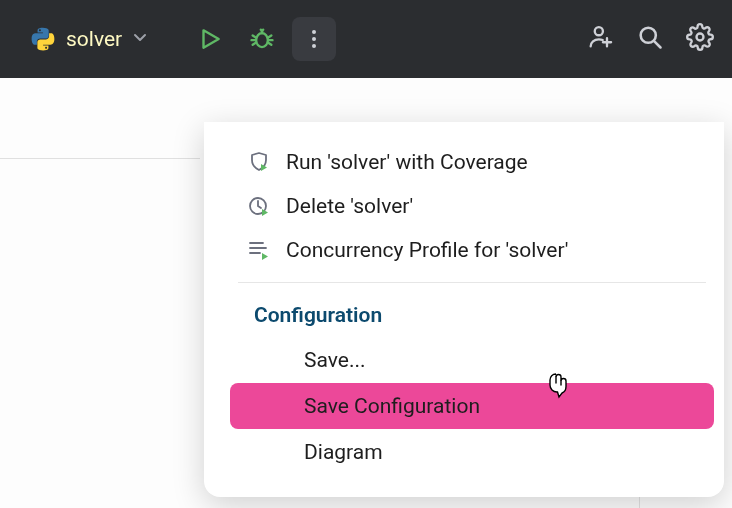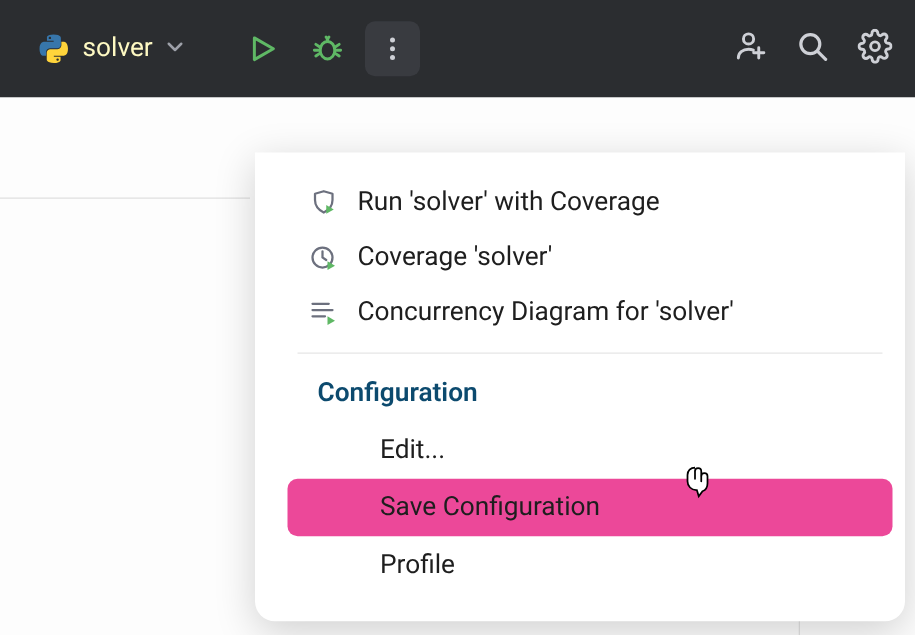--- a/index.html
+++ b/index.html
@@ -218,43 +218,43 @@
   <div class="menu-item">
     <span class="mi-icon">
       <svg width="24" height="24" viewBox="0 0 24 24">
           <g fill="none" stroke="#6c707e" stroke-width="1.8" stroke-linecap="round">
             <circle cx="11" cy="12" r="8"></circle>
             <path d="M11 7v5l3 2"></path>
           </g>
           <path fill="#5fb865" d="M15 15l6 3.5-6 3.5V15z"></path>
         </svg>
     </span>
-    <span>Coverage 'solver'</span>
+    <span>Delete 'solver'</span>
   </div>
   <div class="menu-item">
     <span class="mi-icon">
       <svg width="24" height="24" viewBox="0 0 24 24">
           <g stroke="#6c707e" stroke-width="1.8" stroke-linecap="round">
             <path d="M3 5h13M3 10h16M3 15h10"></path>
           </g>
           <path fill="#5fb865" d="M15 15l6 3.5-6 3.5V15z"></path>
         </svg>
     </span>
-    <span>Concurrency Diagram for 'solver'</span>
+    <span>Concurrency Profile for 'solver'</span>
   </div>
   <div class="menu-divider"></div>
   <div class="menu-section-header">Configuration</div>
   <div class="config-menu-item">
-    <span>Edit...</span>
+    <span>Save...</span>
   </div>
   <div class="config-menu-item highlighted">
     <span>Save Configuration</span>
   </div>
   <div class="config-menu-item">
-    <span>Profile</span>
+    <span>Diagram</span>
   </div>
 </div>
 
 <div class="cursor">
   <svg width="26" height="28" viewBox="0 0 26 28">
     <path fill="#fff" stroke="#000" stroke-width="1.4" d="M9 2c-3.5 0-6 2.5-6 6v5c0 4 3 7 7 7h.5l1.5 5 3-4c2.5-1 4-3.5 4-6.5V9c0-1.5-1-2.5-2.5-2.5S14 7.5 14 9V5c0-1.5-1-2.5-2.5-2.5S9 3.5 9 5"></path>
     <path fill="none" stroke="#000" stroke-width="1.4" stroke-linecap="round" d="M9 5v6M14 9v4"></path>
   </svg>
 </div>
 

